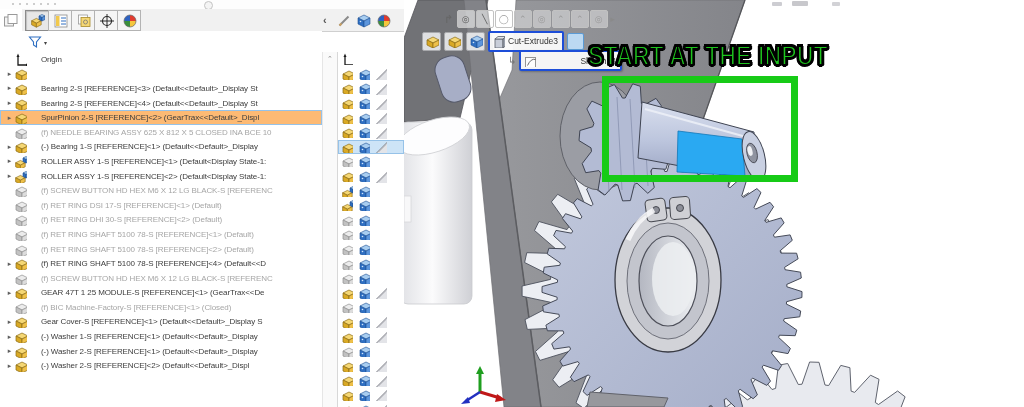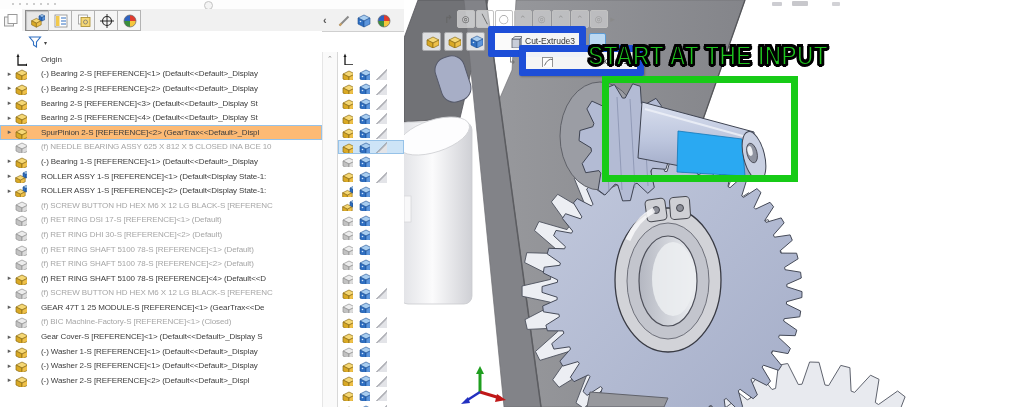--- a/index.html
+++ b/index.html
@@ -42,21 +42,21 @@
   #scene{position:absolute;left:0;top:0;}
   #sktoolbar{position:absolute;left:40px;top:10px;height:18px;display:flex;align-items:center;z-index:2;}
   #sktoolbar .pre{font-size:11px;color:#666;margin-right:3px;}
   .skbtn{width:16px;height:16px;margin:0 0.5px;background:rgba(255,255,255,.55);border:1px solid #c2c2c2;border-radius:2px;
          display:flex;align-items:center;justify-content:center;font-size:9px;color:#5a5a5a;}
   .skbtn.lite{color:#9a9a9a;background:rgba(255,255,255,.4);}
   #sktoolbar .more{font-size:9px;color:#8a8a8a;margin-left:2px;}
   #crumb1{position:absolute;left:18px;top:32px;height:18px;display:flex;align-items:center;z-index:2;}
   .cbtn{width:17px;height:17px;margin-right:3px;background:rgba(235,236,238,.9);border:1px solid #a8a9ac;border-radius:2px;
         display:flex;align-items:center;justify-content:center;}
-  .chip{height:17px;display:flex;align-items:center;background:rgba(250,250,250,.95);border:7px solid #1d4ed8;border-radius:2px;padding:0 4px 0 14px;}
+  .chip{height:17px;display:flex;align-items:center;background:rgba(250,250,250,.95);border:2px solid #1d4ed8;border-radius:2px;padding:0 4px 0 2px;}
   .chip .txt{font-size:8.5px;color:#333;margin-left:3px;}
   .bluesq{width:15px;height:15px;margin-left:3px;background:#bcd9f2;border:1px solid #5b9bd5;border-radius:2px;display:flex;align-items:center;justify-content:center;}
   #crumb2{position:absolute;left:104px;top:52px;height:17px;display:flex;align-items:center;z-index:2;}
   #crumb2 .elbow{font-size:10px;color:#777;margin-right:3px;}
   #crumb2 .chip{box-shadow:1px 1px 2px rgba(0,0,0,.25);gap:41px;}
   #annot{position:absolute;left:184px;top:40px;z-index:4;font-size:25px;font-weight:900;white-space:nowrap;
          transform:scaleX(0.93) scaleY(1.08);transform-origin:left top;letter-spacing:0px;
          -webkit-text-stroke:2px #000;
          text-shadow:2px 0 #000,-2px 0 #000,0 2px #000,0 -2px #000,1.5px 1.5px #000,-1.5px 1.5px #000,1.5px -1.5px #000,-1.5px -1.5px #000;}
   #greenrect{position:absolute;left:198px;top:76px;width:196px;height:106px;box-sizing:border-box;border:7px solid #17cb17;z-index:3;}
@@ -232,28 +232,20 @@
         <svg width="13" height="13" class="ic">
           <use href="#sym-origin"></use>
         </svg>
         <span class="lbl">Origin</span>
       </div>
       <div class="trow">
         <span class="arr">▸</span>
         <svg width="13" height="13" class="ic">
           <use href="#sym-part"></use>
         </svg>
-        <span class="lbl">(-) Bearing 2-S [REFERENCE]&lt;1&gt; (Default&lt;&lt;Default&gt;_Display</span>
-      </div>
-      <div class="trow">
-        <span class="arr">▸</span>
-        <svg width="13" height="13" class="ic">
-          <use href="#sym-part"></use>
-        </svg>
-        <span class="lbl">(-) Bearing 2-S [REFERENCE]&lt;2&gt; (Default&lt;&lt;Default&gt;_Display</span>
       </div>
       <div class="trow">
         <span class="arr">▸</span>
         <svg width="13" height="13" class="ic">
           <use href="#sym-part"></use>
         </svg>
         <span class="lbl">Bearing 2-S [REFERENCE]&lt;3&gt; (Default&lt;&lt;Default&gt;_Display St</span>
       </div>
       <div class="trow">
         <span class="arr">▸</span>

